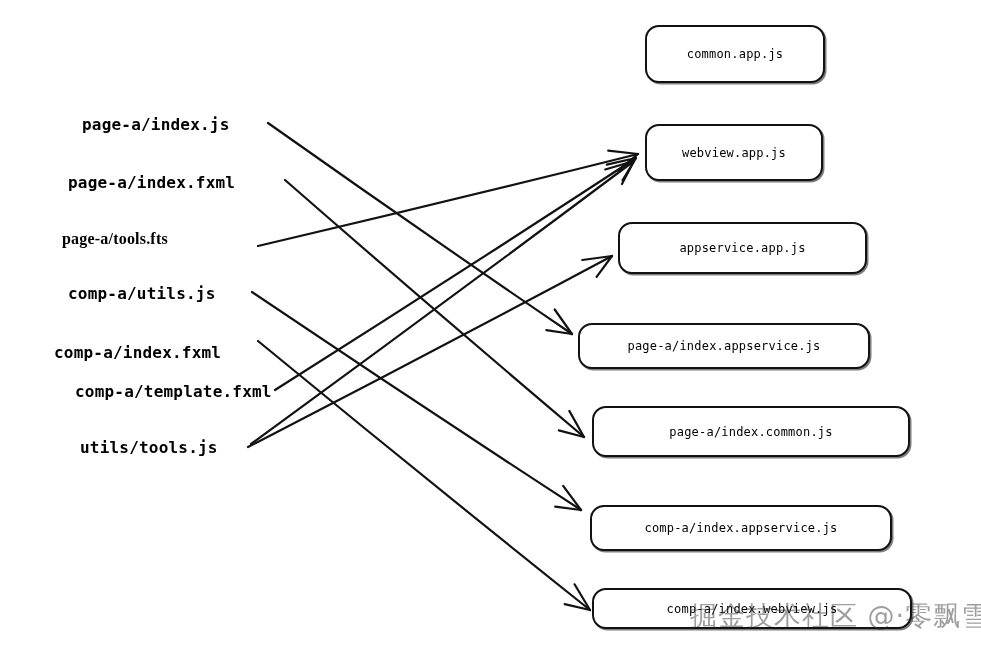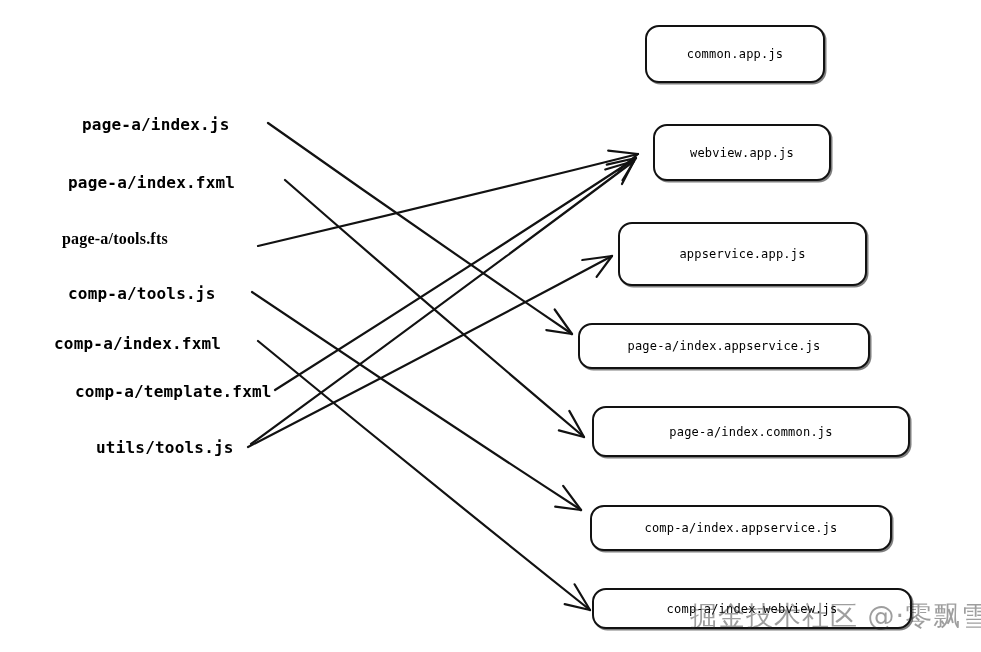--- a/index.html
+++ b/index.html
@@ -108,29 +108,29 @@
         <path d="M 251 444 Q 443.4508367474201 303.786821463823 634 161" fill="none" stroke="#121212" stroke-width="2.2" stroke-linecap="round"></path>
         <line x1="634" y1="161" x2="605.2295883539628" y2="169.50078900559015" stroke="#121212" stroke-width="2.2" stroke-linecap="round"></line>
         <line x1="634" y1="161" x2="621.9787687819272" y2="184.0540668863789" stroke="#121212" stroke-width="2.2" stroke-linecap="round"></line>
       </g>
     </svg>
 
   <div id="sources">
       <div class="src-label" style="left: 82px; top: 117px;">page-a/index.js</div>
       <div class="src-label" style="left: 68px; top: 175px; text-align: center;">page-a/index.fxml</div>
       <div class="src-label" style="left: 62px; top: 231px; font-family: Liberation Serif, serif;">page-a/tools.fts</div>
-      <div class="src-label" style="left: 68px; top: 286px;">comp-a/tools.js</div>
-      <div class="src-label" style="left: 54px; top: 336px;">comp-a/index.fxml</div>
+      <div class="src-label" style="left: 68px; top: 286px;">comp-a/utils.js</div>
+      <div class="src-label" style="left: 54px; top: 345px;">comp-a/index.fxml</div>
       <div class="src-label" style="left: 36px; top: 384px; margin-left: 39px;">comp-a/template.fxml</div>
-      <div class="src-label" style="left: 96px; top: 440px;">utils/tools.js</div>
+      <div class="src-label" style="left: 80px; top: 440px;">utils/tools.js</div>
     </div>
   <div id="outputs">
       <div class="out-node" style="left: 645px; top: 25px; width: 180px; height: 58px;">common.app.js</div>
-      <div class="out-node" style="left: 645px; top: 124px; width: 178px; height: 57px; margin-left: 8px;">webview.app.js</div>
-      <div class="out-node" style="left: 618px; top: 222px; width: 249px; height: 64px;">appservice.app.js</div>
+      <div class="out-node" style="left: 645px; top: 124px; width: 178px; height: 57px;">webview.app.js</div>
+      <div class="out-node" style="left: 618px; top: 222px; width: 249px; height: 52px;">appservice.app.js</div>
       <div class="out-node" style="left: 578px; top: 323px; width: 292px; height: 46px;">page-a/index.appservice.js</div>
       <div class="out-node" style="left: 592px; top: 406px; width: 318px; height: 51px;">page-a/index.common.js</div>
       <div class="out-node" style="left: 590px; top: 505px; width: 302px; height: 46px;">comp-a/index.appservice.js</div>
       <div class="out-node" style="left: 592px; top: 588px; width: 320px; height: 41px;">comp-a/index.webview.js</div>
     </div>
 
   <div class="watermark" style="left: 690px; top: 598px;">掘金技术社区 @·零飘雪 ╲</div>
 
 </div>
 

